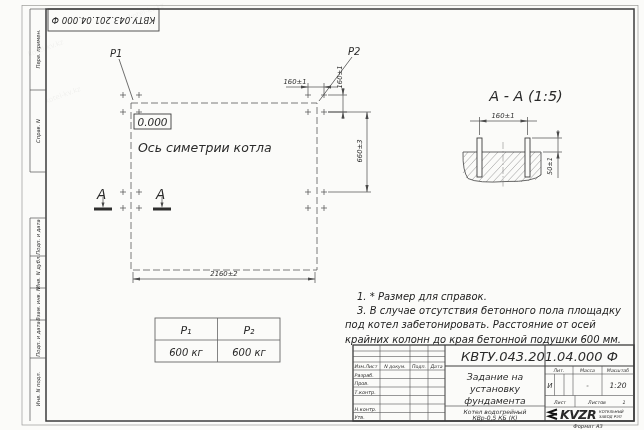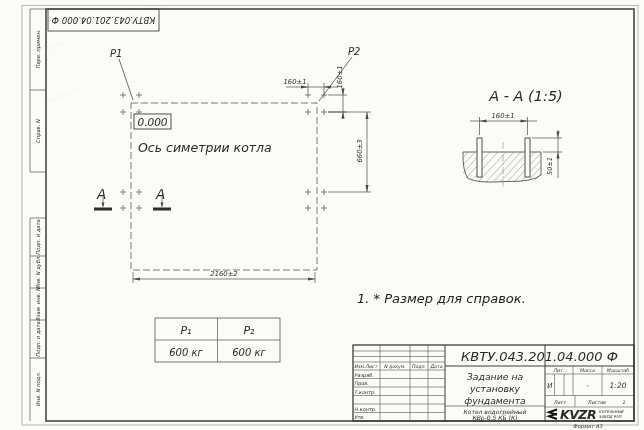--- a/index.html
+++ b/index.html
@@ -10,21 +10,21 @@
   .wm-layer{position:absolute;inset:0;overflow:hidden;pointer-events:none;}
   .wm-tilt{position:absolute;left:-80px;top:-60px;width:950px;height:720px;
            transform:rotate(-20deg);display:flex;flex-wrap:wrap;
            column-gap:70px;row-gap:42px;align-content:flex-start;}
   .wm-tilt span{font-size:7px;color:#000;opacity:0.045;white-space:nowrap;}
   
   svg.sheet{position:absolute;left:0;top:0;}
   svg text{font-family:"DejaVu Sans",sans-serif;font-style:italic;fill:#2a2a2a;}
   
   .notes{position:absolute;left:345px;top:290px;width:291px;
-         font-style:italic;font-size:13px;line-height:1.42;color:#222;}
+         font-style:italic;font-size:10px;line-height:1.42;color:#222;}
   .notes p{margin:0;text-indent:12px;}
 </style>
 </head>
 <body>
 
 <div class="page">
 
   <div class="wm-layer">
     <div class="wm-tilt">
       <span>kotel-kv.kz</span>
@@ -225,15 +225,16 @@
         <text x="599" y="413" font-size="3.8" font-style="normal" fill="#222">КОТЕЛЬНЫЙ</text>
         <text x="599" y="418" font-size="3.8" font-style="normal" fill="#222">ЗАВОД РЭП</text>
       </g>
 
       <text x="588" y="428" font-size="5.2" text-anchor="middle">Формат А3</text>
     </g>
   </svg>
 
   <div class="notes">
     <p>1. * Размер для справок.</p>
+    <p>3. В случае отсутствия бетонного пола площадку под котел забетонировать. Расстояние от осей крайних колонн до края бетонной подушки 600 мм.</p>
   </div>
 
 </div>
 
 </body></html>

